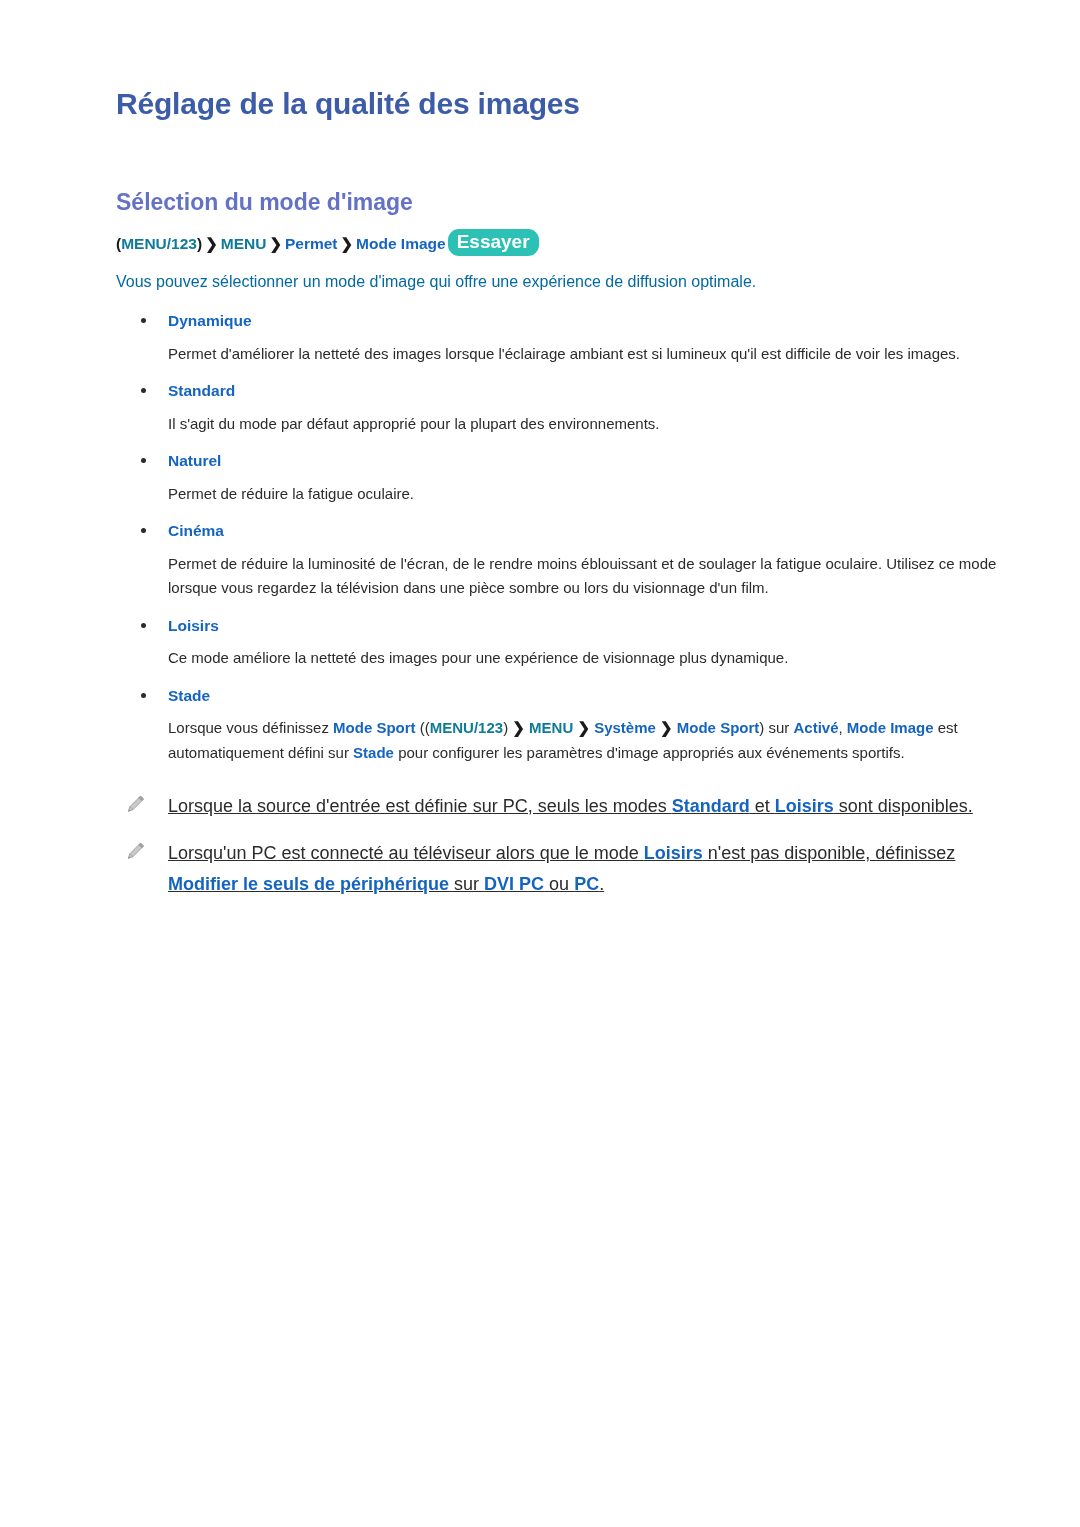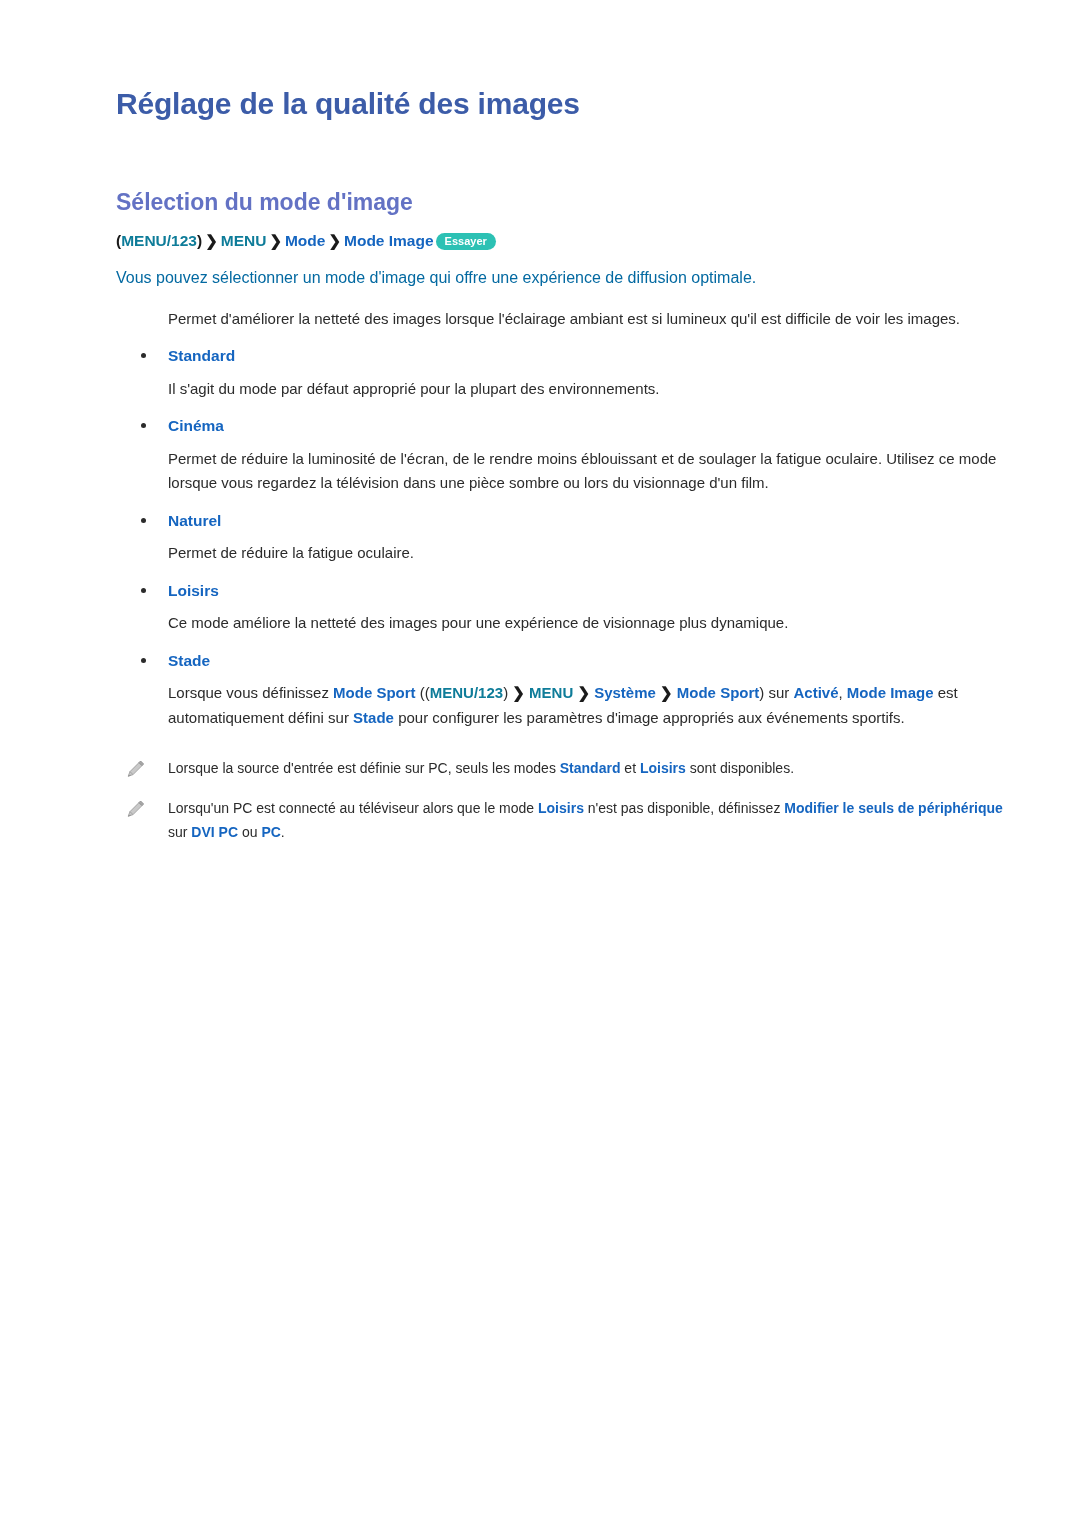--- a/index.html
+++ b/index.html
@@ -53,21 +53,21 @@
   .chev {
     color: #1a1a1a;
     font-weight: bold;
     font-size: 15px;
     padding: 0 3px;
   }
   .badge-try {
     display: inline-block;
     background: #2cc1b4;
     color: #ffffff;
-    font-size: 11px;
+    font-size: 19px;
     font-weight: bold;
     border-radius: 11px;
     padding: 2px 9px 3px 9px;
     line-height: 1.15;
     vertical-align: 1px;
     margin-left: 2px;
   }
 
   p.lead {
     font-size: 16px;
@@ -108,78 +108,83 @@
     margin: 0 0 4px 0;
     padding-left: 52px;
   }
   .mode-desc .b-blue { color: #1565c0; font-weight: bold; text-align: center; }
   .mode-desc .b-teal { color: #0e7c99; font-weight: bold; }
   .mode-desc .b-dark { color: #1a1a1a; font-weight: bold; }
 
   .notes { margin-top: 26px; }
   .note {
     position: relative;
-    font-size: 14px;
+    font-size: 18px;
     line-height: 1.72;
     color: #2b2b2b;
     padding-left: 52px;
     margin: 0 0 16px 0;
+    text-decoration: underline;
   }
   .note .pencil-icon {
     position: absolute;
     left: 8px;
     top: 2px;
     width: 22px;
     height: 22px;
   }
   .note .b-blue { color: #1565c0; font-weight: bold; }
 </style>
 </head>
 <body>
 
 <div class="page">
 
   <h1 class="doc-title">Réglage de la qualité des images</h1>
 
   <h2 class="section-title">Sélection du mode d'image</h2>
 
   <div class="breadcrumb">
-    <span class="bc-plain">(</span><span class="bc-teal">MENU/123</span><span class="bc-plain">)</span><span class="chev">❯</span><span class="bc-teal">MENU</span><span class="chev">❯</span><span class="bc-blue">Mode</span><span class="chev">❯</span><span class="bc-blue">Mode Image</span><span class="badge-try">Essayer</span>
+    <span class="bc-plain">(</span><span class="bc-teal">MENU/123</span><span class="bc-plain">)</span><span class="chev">❯</span><span class="bc-teal">MENU</span><span class="chev">❯</span><span class="bc-blue">Permet</span><span class="chev">❯</span><span class="bc-blue">Mode Image</span><span class="badge-try">Essayer</span>
   </div>
 
   <p class="lead">Vous pouvez sélectionner un mode d'image qui offre une expérience de diffusion optimale.</p>
 
   <ul class="mode-list">
 
     <li>
+      <div class="mode-term">
+        <span class="bullet"></span>
+        <span>Dynamique</span>
+      </div>
       <div class="mode-desc">Permet d'améliorer la netteté des images lorsque l'éclairage ambiant est si lumineux qu'il est difficile de voir les images.</div>
     </li>
 
     <li>
       <div class="mode-term">
         <span class="bullet"></span>
         <span>Standard</span>
       </div>
       <div class="mode-desc">Il s'agit du mode par défaut approprié pour la plupart des environnements.</div>
     </li>
 
     <li>
       <div class="mode-term">
         <span class="bullet"></span>
+        <span>Naturel</span>
+      </div>
+      <div class="mode-desc">Permet de réduire la fatigue oculaire.</div>
+    </li>
+
+    <li>
+      <div class="mode-term">
+        <span class="bullet"></span>
         <span>Cinéma</span>
       </div>
       <div class="mode-desc">Permet de réduire la luminosité de l'écran, de le rendre moins éblouissant et de soulager la fatigue oculaire. Utilisez ce mode lorsque vous regardez la télévision dans une pièce sombre ou lors du visionnage d'un film.</div>
-    </li>
-
-    <li>
-      <div class="mode-term">
-        <span class="bullet"></span>
-        <span>Naturel</span>
-      </div>
-      <div class="mode-desc">Permet de réduire la fatigue oculaire.</div>
     </li>
 
     <li>
       <div class="mode-term">
         <span class="bullet"></span>
         <span>Loisirs</span>
       </div>
       <div class="mode-desc">Ce mode améliore la netteté des images pour une expérience de visionnage plus dynamique.</div>
     </li>
 

